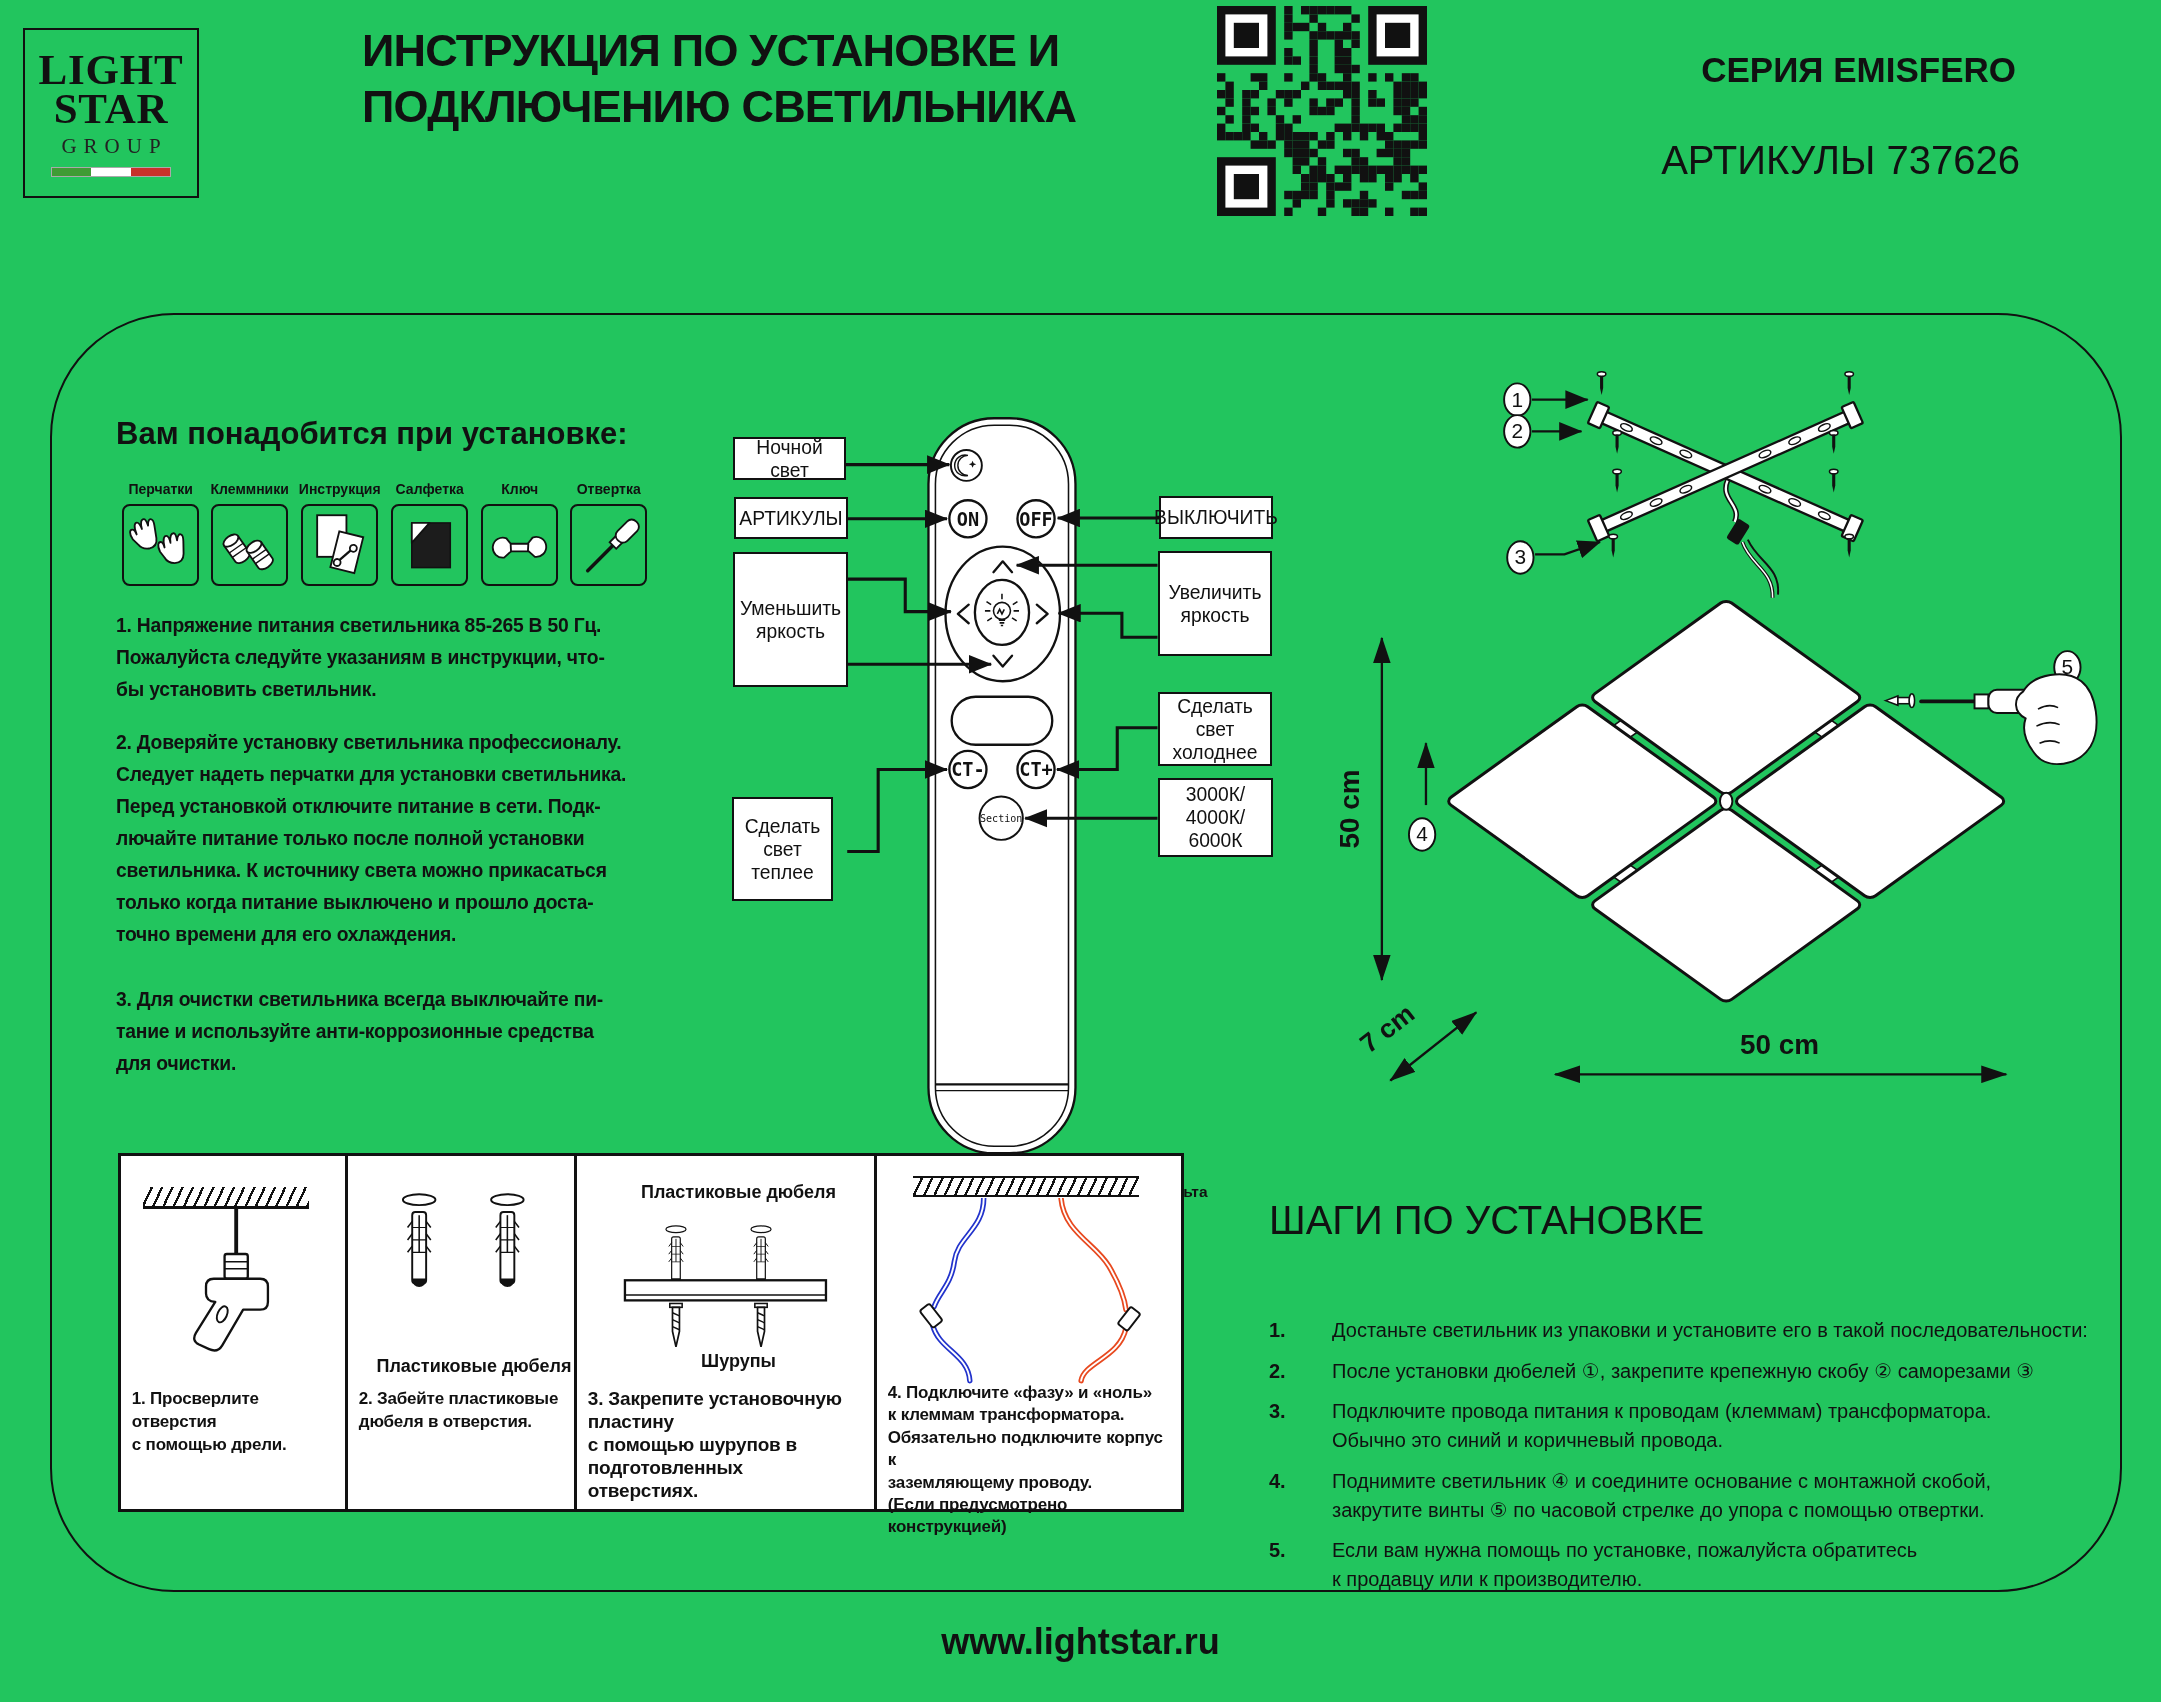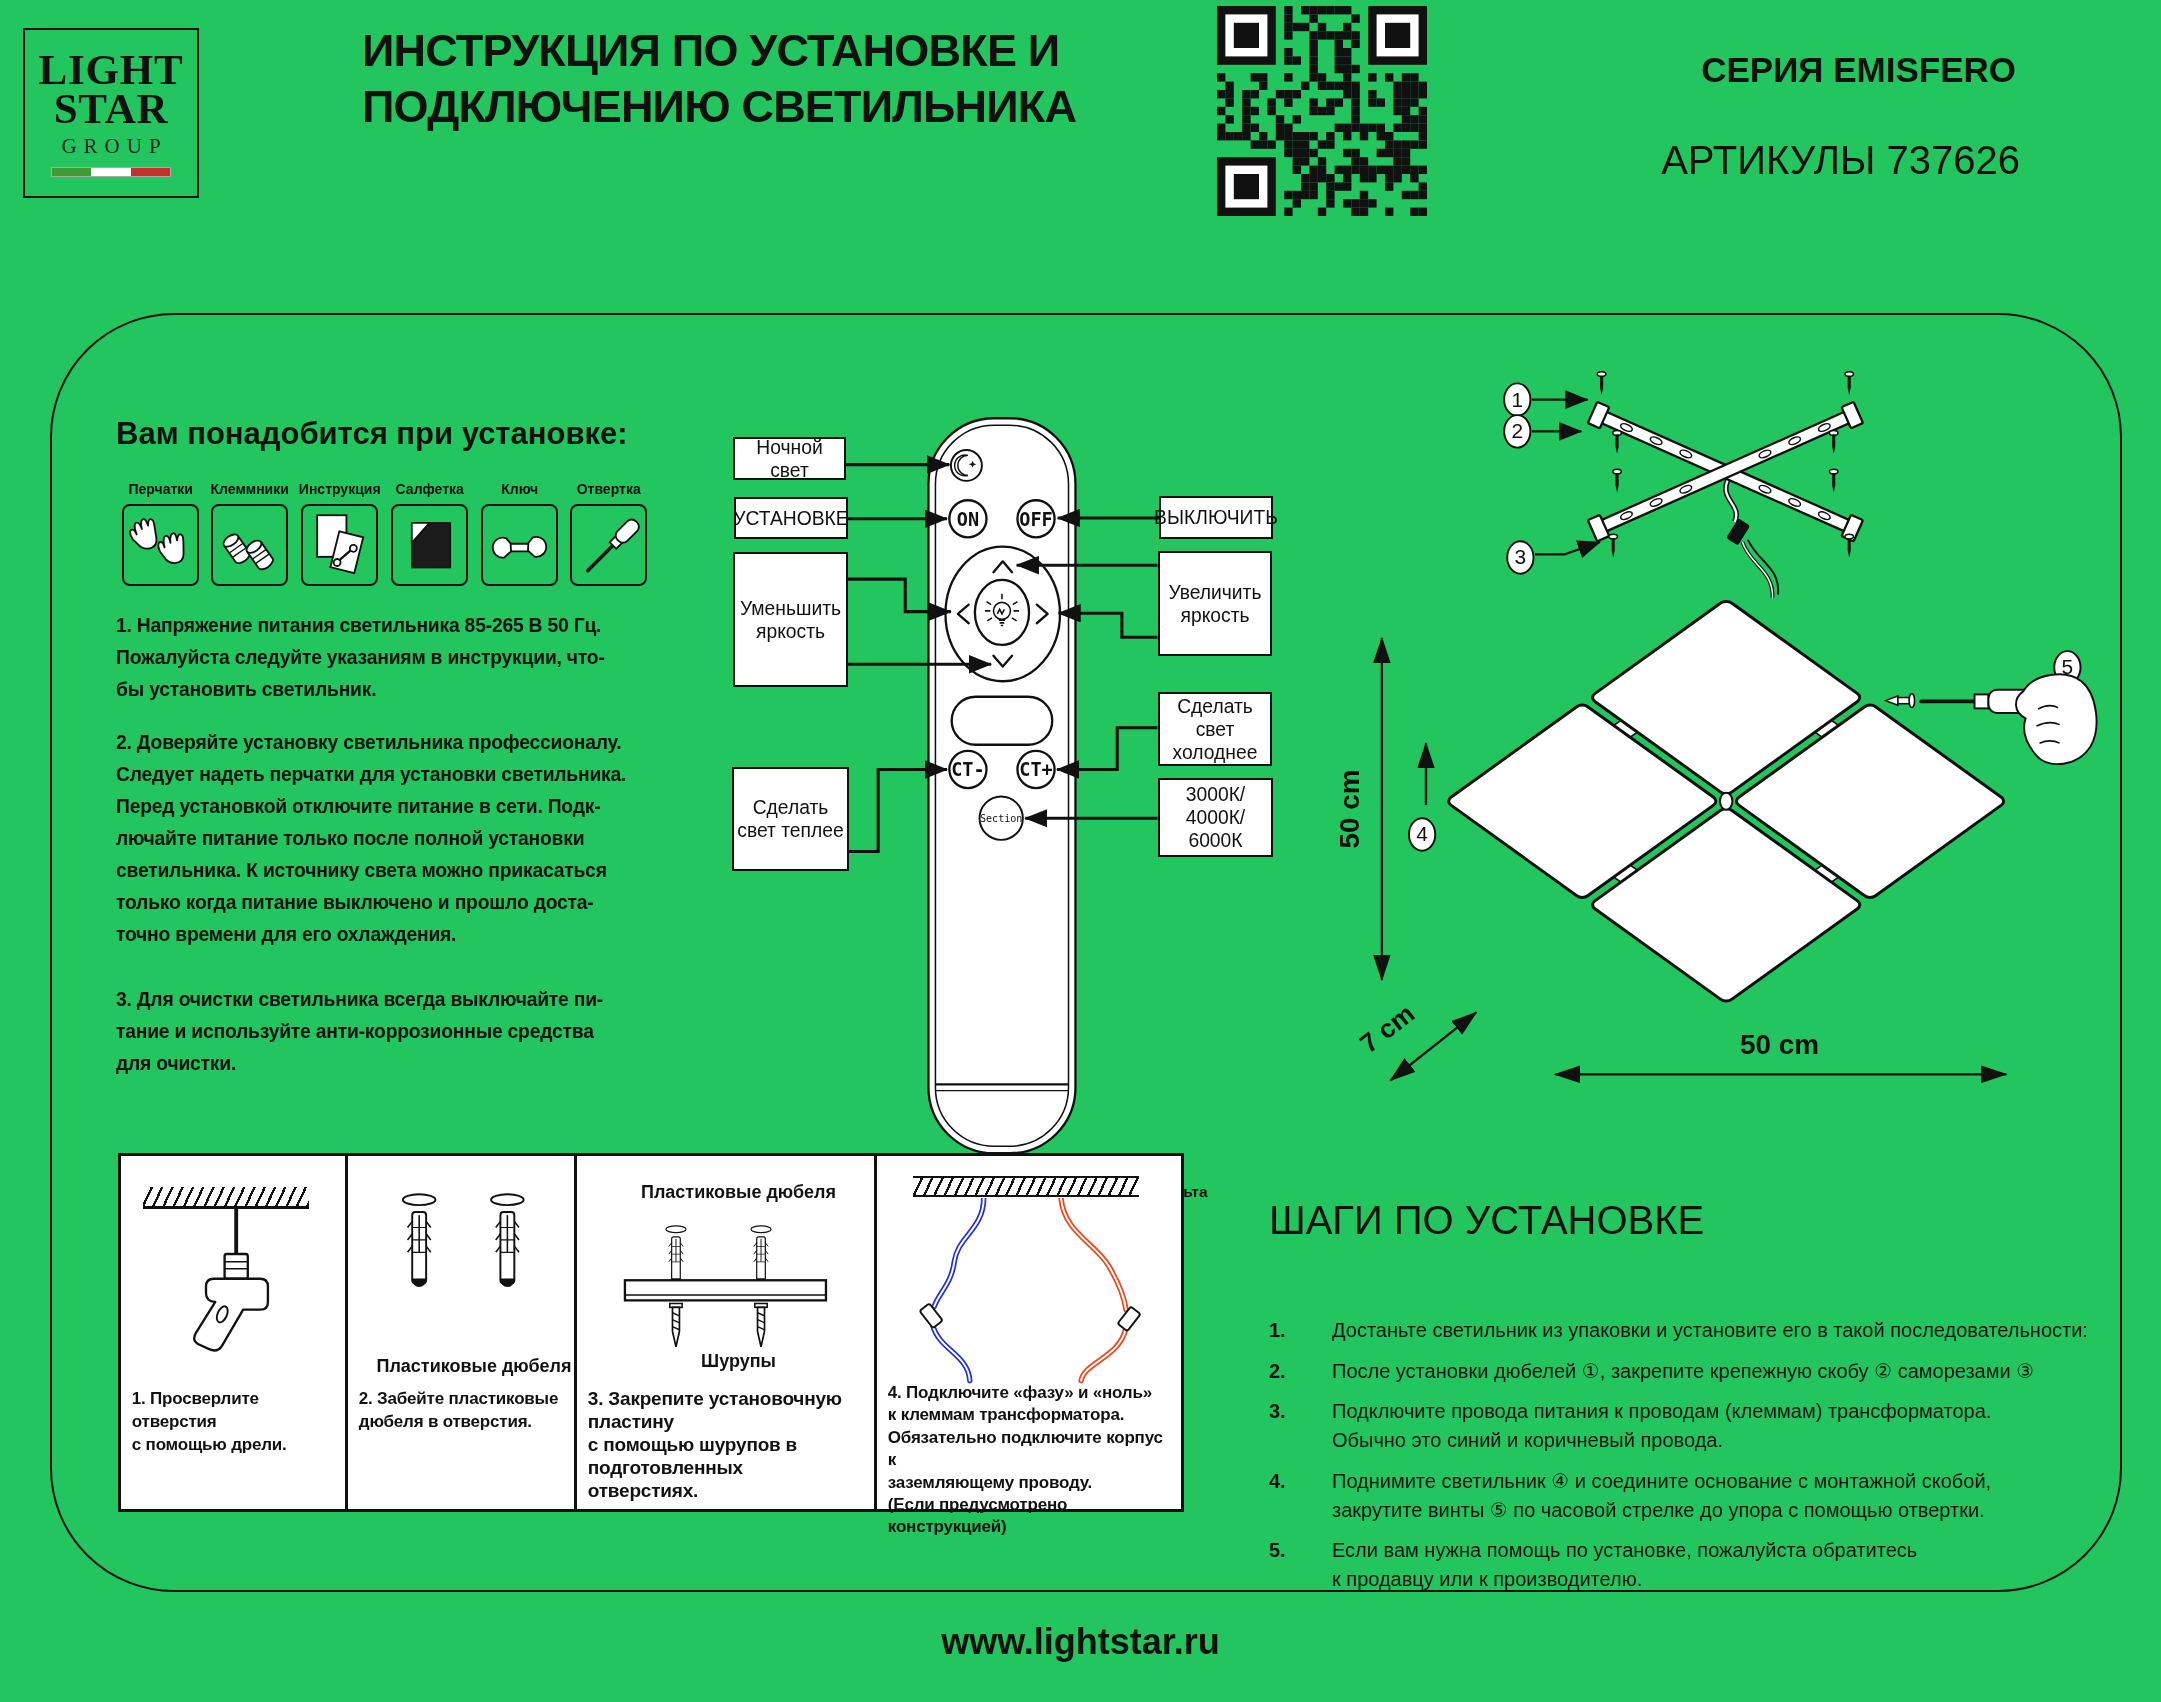--- a/index.html
+++ b/index.html
@@ -579,23 +579,23 @@
         <path d="M2483,906 H2552" stroke-width="5" fill="none" stroke-linecap="round"></path>
         <rect x="2552" y="897" width="18" height="18" stroke-width="2.5"></rect>
         <rect x="2570" y="891" width="62" height="30" rx="11" stroke-width="2.5"></rect>
         <path d="M2615,893 C2628,870 2670,864 2690,880 C2710,896 2716,940 2702,964 C2686,990 2648,994 2632,976 C2620,962 2612,946 2618,928 C2602,920 2602,902 2615,893 Z" stroke-width="2.5"></path>
         <path d="M2634,916 q14,-8 26,-2 M2632,938 q16,-8 30,-2 M2636,960 q14,-6 26,0" stroke-width="2" fill="none"></path>
       </g>
     </g>
   </svg>
 
   <div class="callout-box" style="left:733px;top:437px;width:113px;height:43px;">Ночной свет</div>
-  <div class="callout-box" style="left:734px;top:497px;width:114px;height:42px;">УСТАНОВКЕ</div>
+  <div class="callout-box" style="left:734px;top:497px;width:114px;height:42px;">АРТИКУЛЫ</div>
   <div class="callout-box" style="left:733px;top:552px;width:115px;height:135px;">Уменьшить яркость</div>
-  <div class="callout-box" style="left:732px;top:767px;width:117px;height:104px;">Сделать свет теплее</div>
+  <div class="callout-box" style="left:732px;top:797px;width:101px;height:104px;">Сделать свет теплее</div>
   <div class="callout-box" style="left:1159px;top:496px;width:114px;height:43px;">ВЫКЛЮЧИТЬ</div>
   <div class="callout-box" style="left:1158px;top:551px;width:114px;height:105px;">Увеличить яркость</div>
   <div class="callout-box" style="left:1158px;top:692px;width:114px;height:74px;">Сделать свет холоднее</div>
   <div class="callout-box" style="left:1158px;top:778px;width:115px;height:79px;">3000К/
 4000К/
 6000К</div>
 
   <div class="abs" id="battery-note">Используйте две ААА батарейки для работы пульта</div>
 
   <div class="abs" id="panels">

